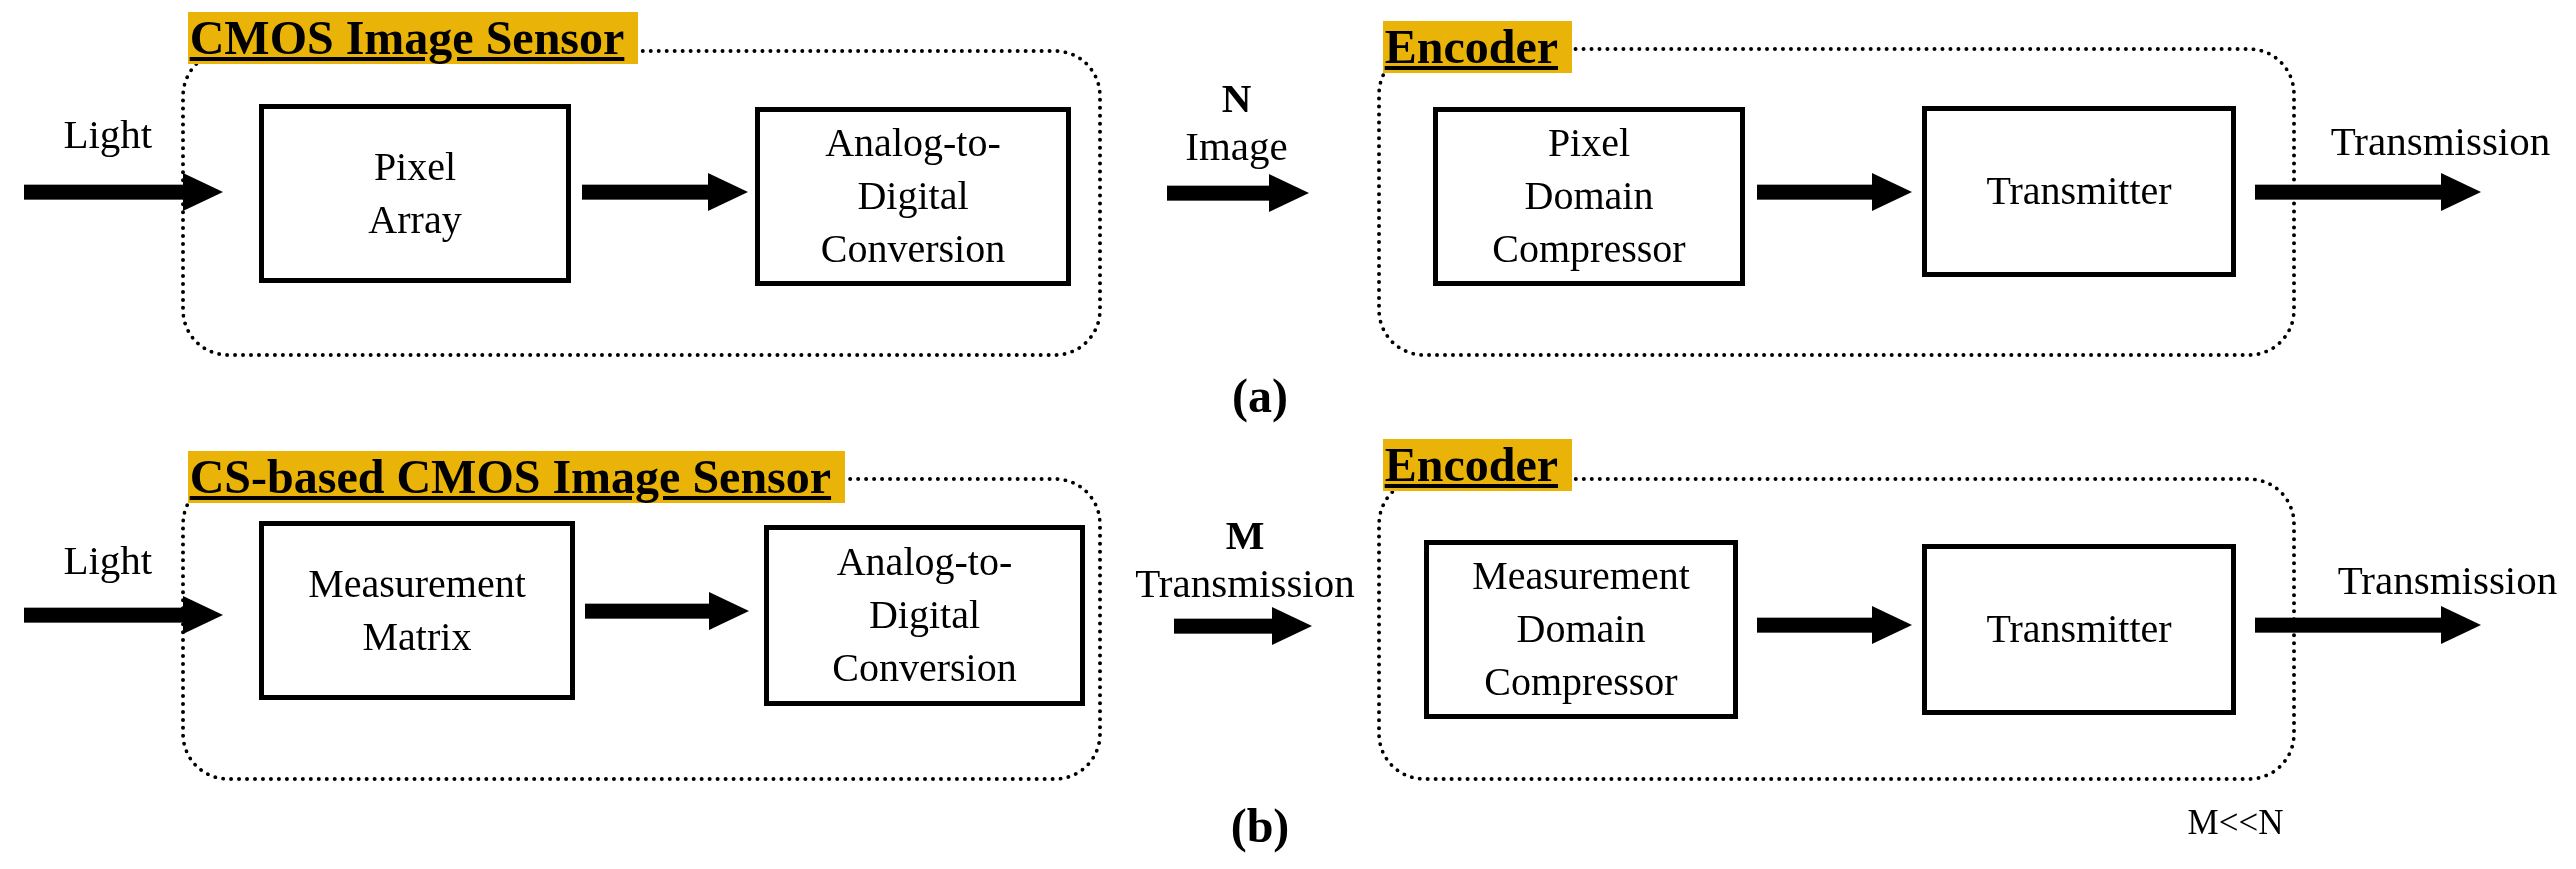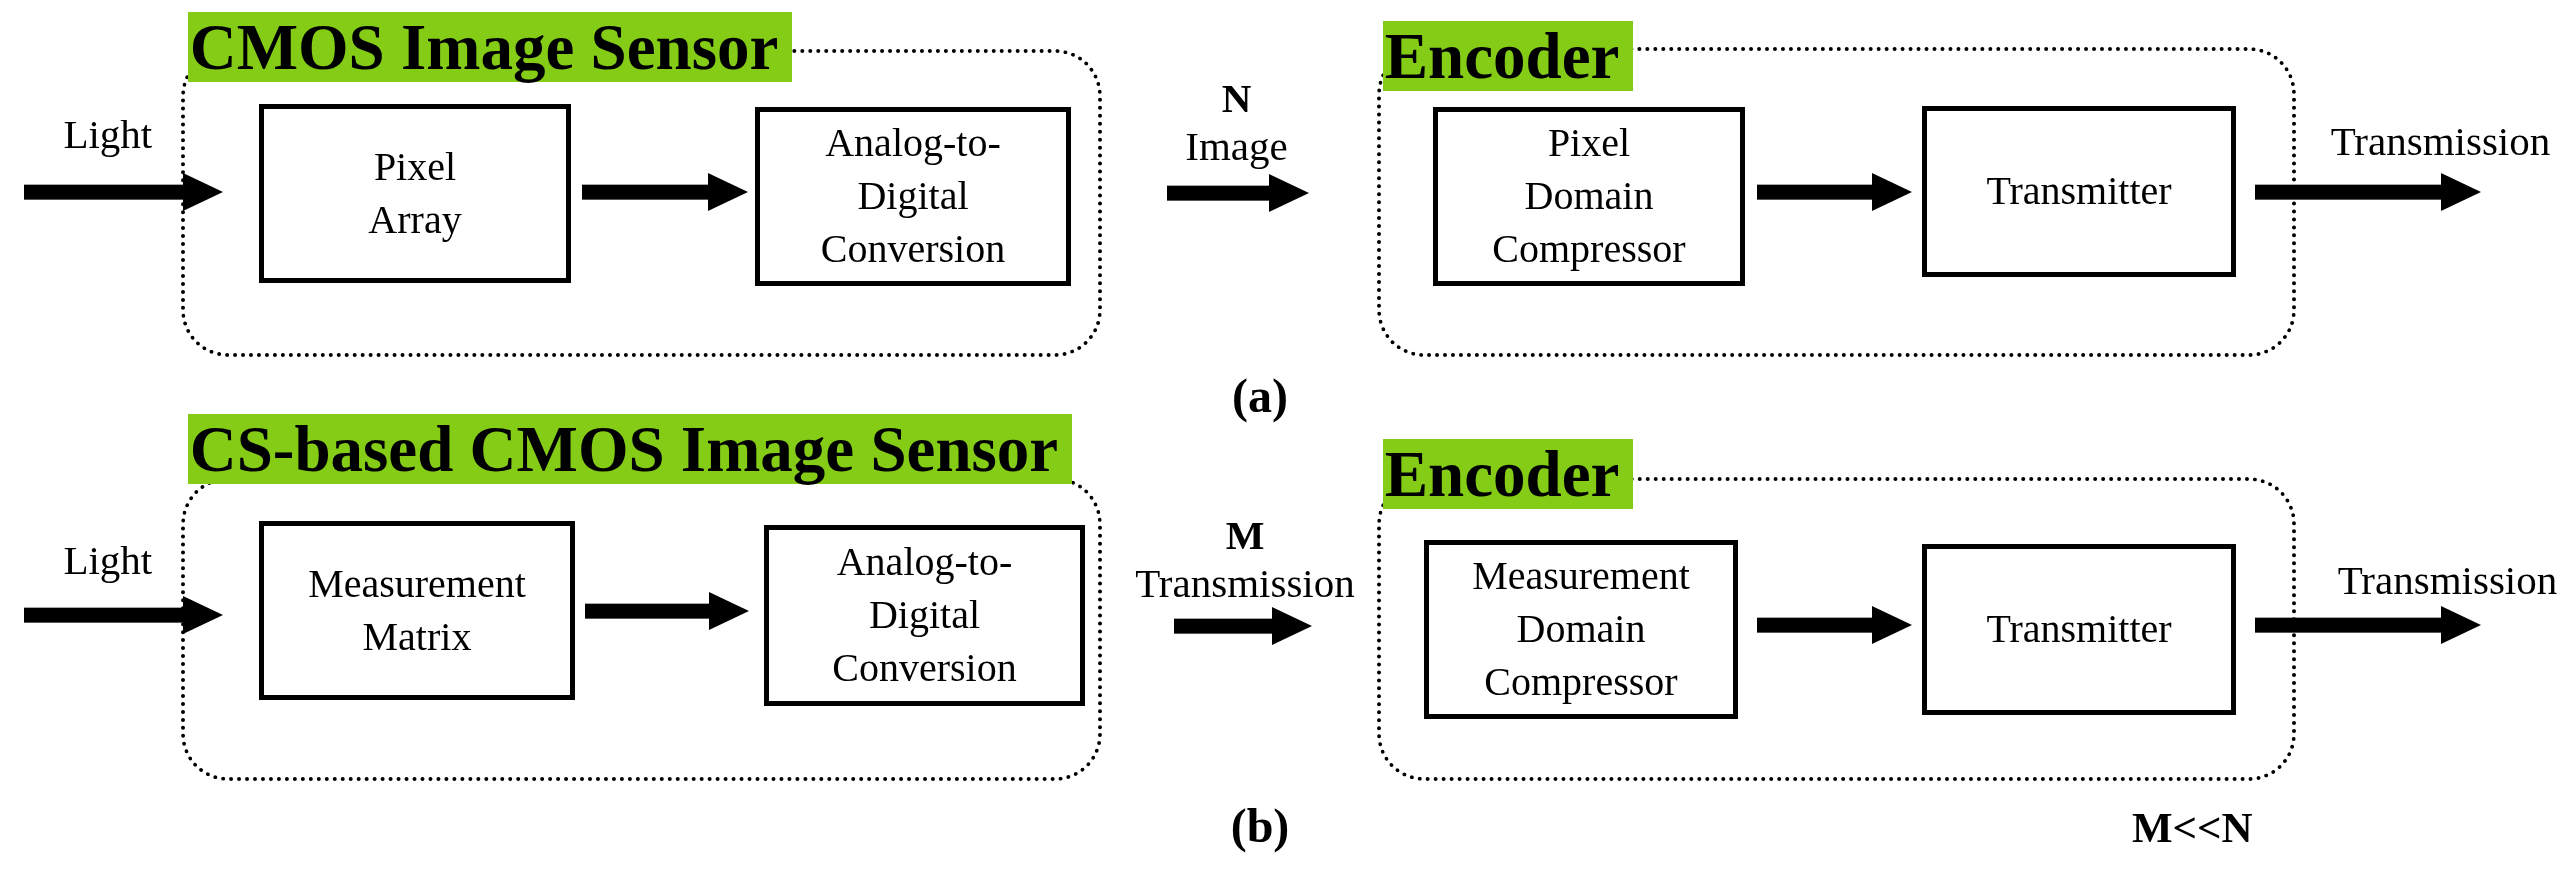--- a/index.html
+++ b/index.html
@@ -16,27 +16,28 @@
   .dotted-group {
     position: absolute;
     border: 4.3px dotted #000;
     border-radius: 47px;
     background: transparent;
     z-index: 1;
   }
   
   .group-title {
     position: absolute;
-    background: #84cc16;
+    background: #eab308;
     font-weight: bold;
-    font-size: 65px;
+    font-size: 48px;
     line-height: 1.08;
     padding: 0 14px 0 1.7px;
     white-space: nowrap;
     z-index: 3;
+    text-decoration: underline;
   }
   
   .block {
     position: absolute;
     border: 5.2px solid #000;
     background: #ffffff;
     display: flex;
     align-items: center;
     justify-content: center;
     text-align: center;
@@ -56,22 +57,23 @@
   .flow-label .strong-line { font-weight: bold; }
   .caption {
     position: absolute;
     text-align: center;
     font-weight: bold;
     font-size: 48px;
     z-index: 2;
   }
   .annotation {
     position: absolute;
-    font-weight: bold;
-    font-size: 43px;
+    text-align: center;
+    font-weight: normal;
+    font-size: 35px;
     z-index: 2;
   }
   
   .arrow { position: absolute; height: 38px; z-index: 4; }
   .arrow .arrow-shaft {
     position: absolute;
     left: 0; right: 38px;
     top: 50%;
     transform: translateY(-50%);
     height: 14.7px;
@@ -145,21 +147,21 @@
 
   <div class="caption" style="left:1178px; top:368px; width:164px;">(a)</div>
 
   <div class="flow-label" style="left:17.3px; top:536px; width:181px;">Light</div>
   <div class="arrow" style="left:24px; top:596px; width:199px;">
     <div class="arrow-shaft"></div>
     <div class="arrow-head"></div>
   </div>
 
   <div class="dotted-group" style="left:181px; top:477px; width:913px; height:296px;"></div>
-  <div class="group-title" style="left:188px; top:414px;">CS-based CMOS Image Sensor</div>
+  <div class="group-title" style="left:188px; top:451px;">CS-based CMOS Image Sensor</div>
 
   <div class="block" style="left:259px; top:521px; width:306px; height:169px;">Measurement
 Matrix</div>
 
   <div class="arrow" style="left:585px; top:592px; width:164px;">
     <div class="arrow-shaft"></div>
     <div class="arrow-head"></div>
   </div>
 
   <div class="block" style="left:764px; top:525px; width:311px; height:171px;">Analog-to-

